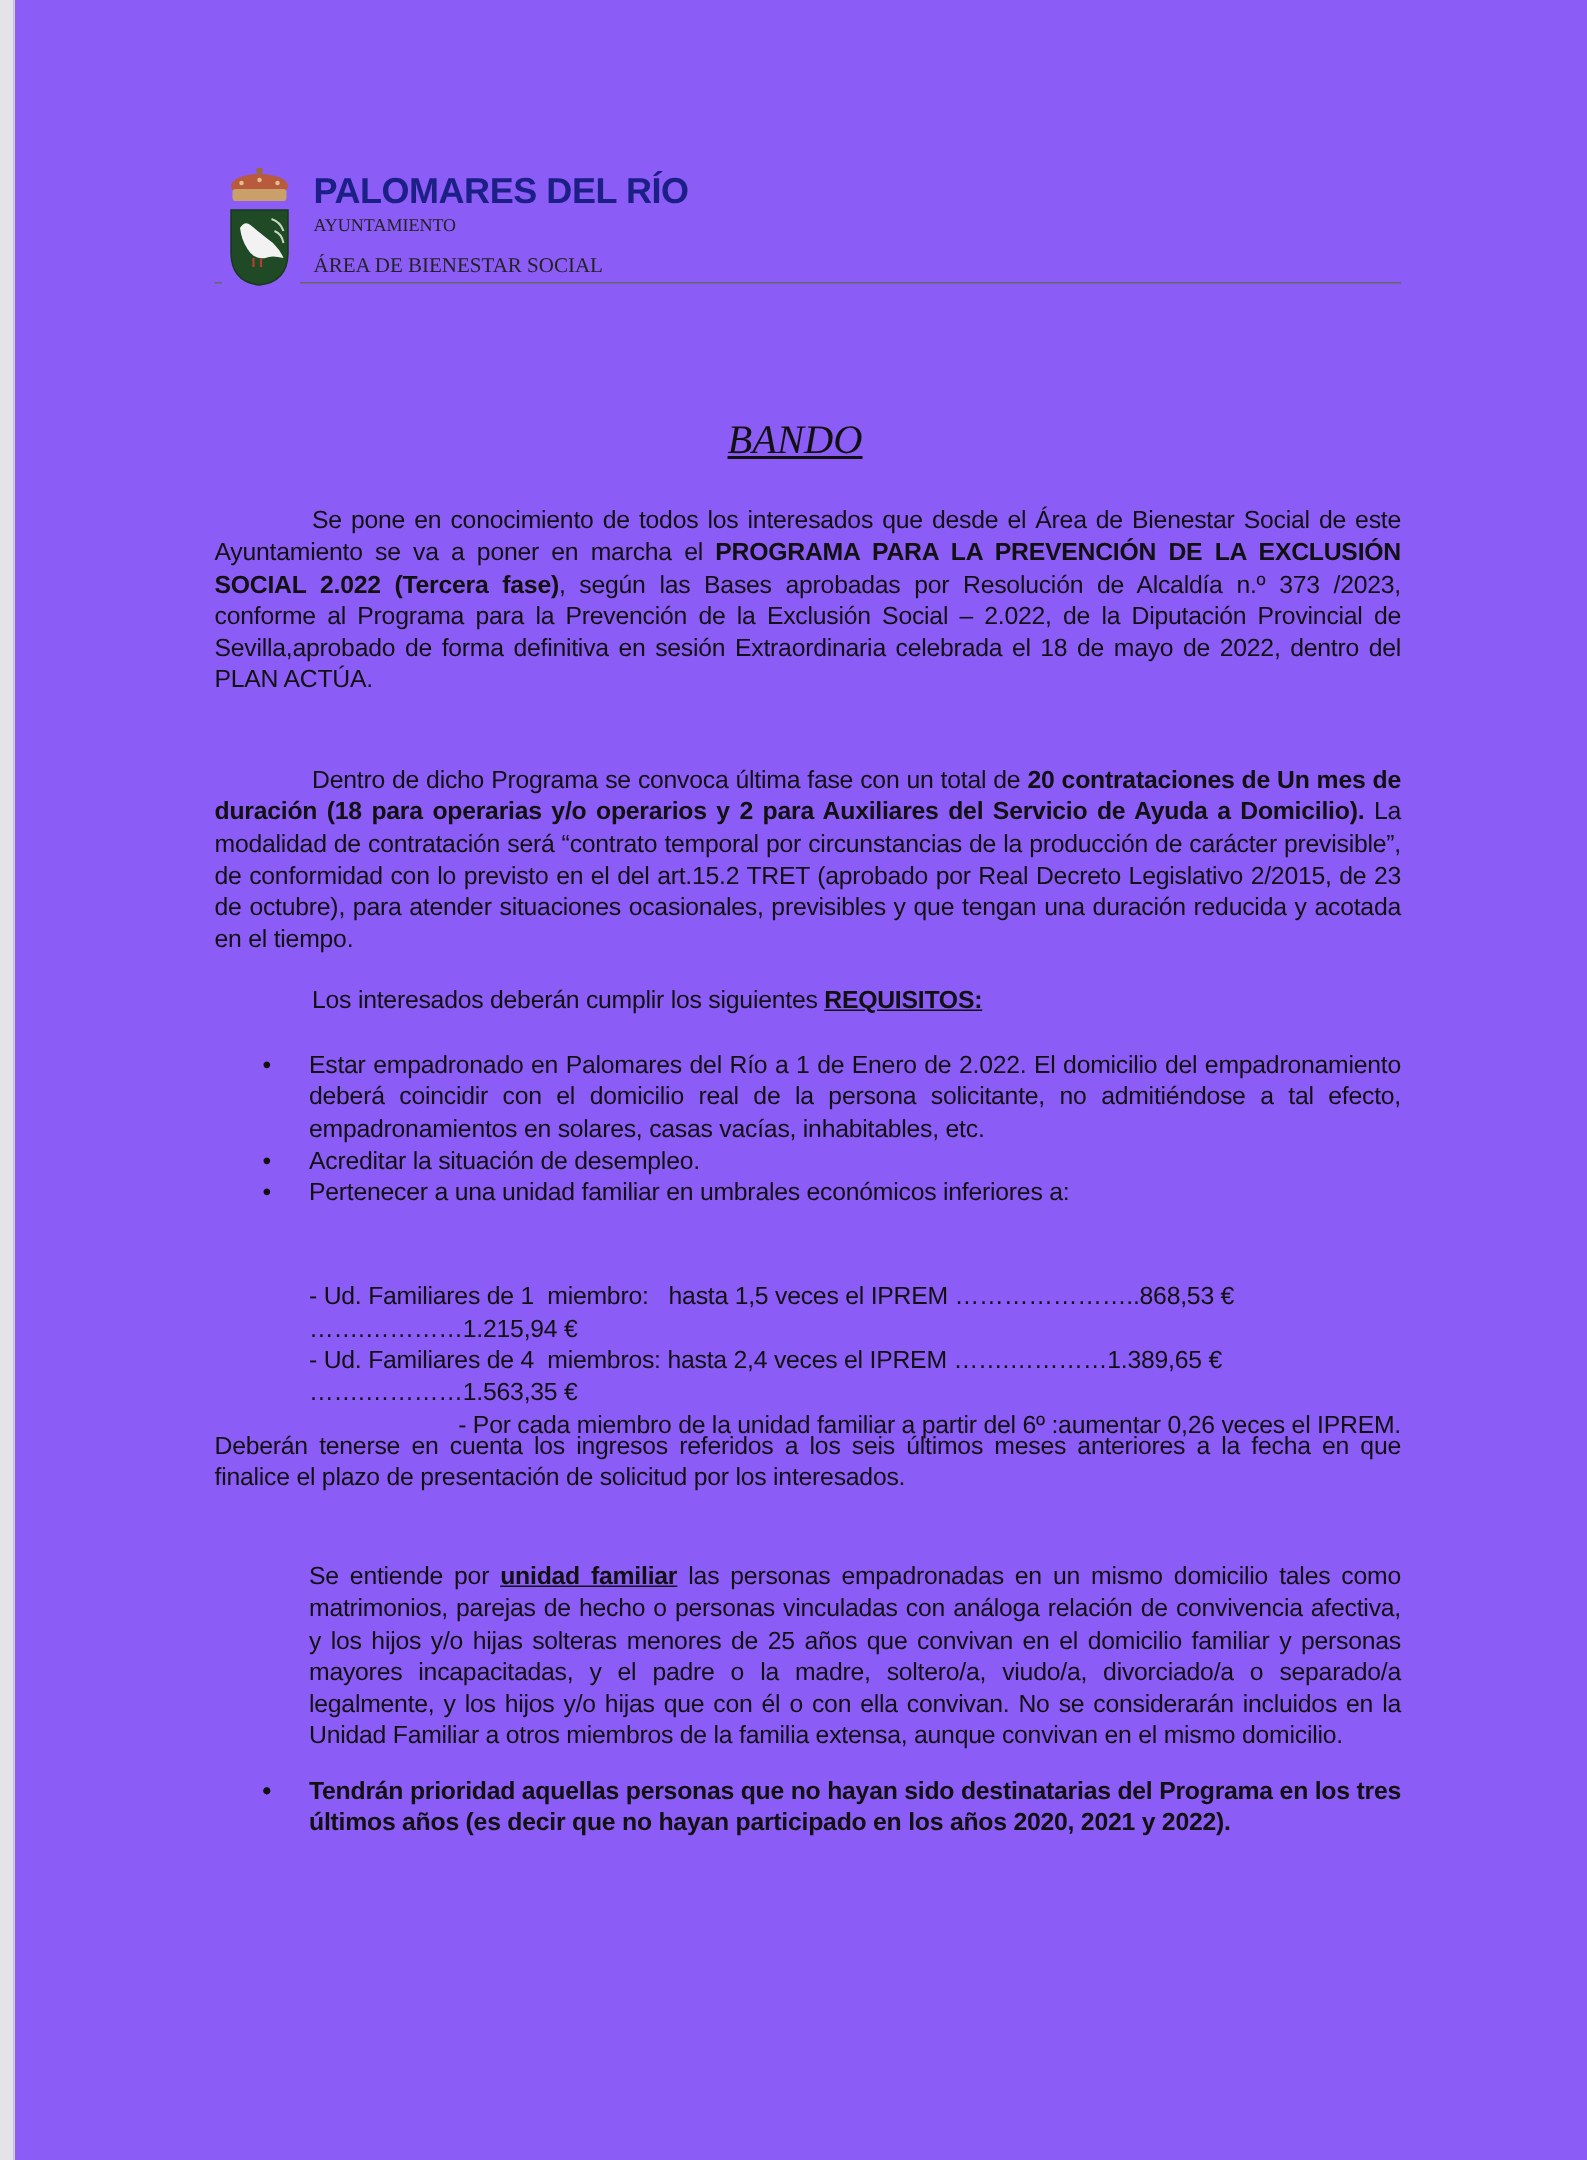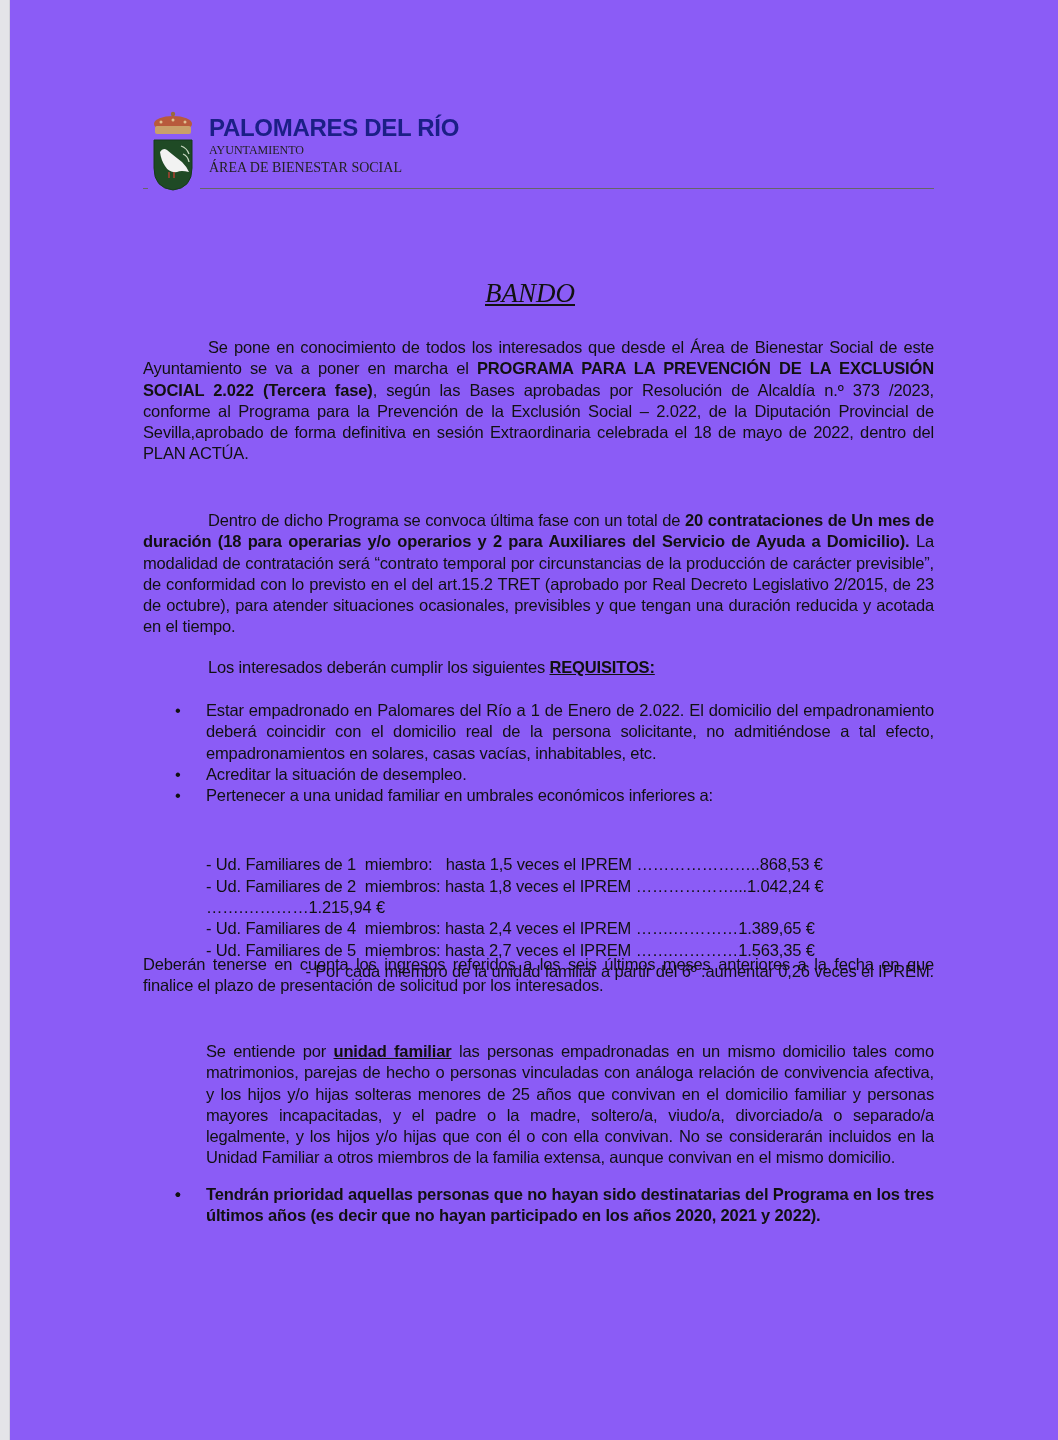--- a/index.html
+++ b/index.html
@@ -24,21 +24,21 @@
     .org-name {
       position: absolute; left: 66px; top: 4px;
       font-family: "Liberation Sans", sans-serif; font-weight: bold;
       font-size: 24px; color: #1b1f86; letter-spacing: -0.3px;
     }
     .org-sub {
       position: absolute; left: 66px; top: 33px;
       font-family: "Liberation Serif", serif; font-size: 12px; color: #222;
     }
     .org-area {
-      position: absolute; left: 66px; top: 50px;
+      position: absolute; left: 66px; top: 60px;
       font-family: "Liberation Serif", serif; font-size: 14px; color: #222;
     }
     .header-rule {
       position: absolute; left: 57px; top: 78px; width: 734px; height: 1px; background: #666;
     }
     .header-tick {
       position: absolute; left: 0; top: 78px; width: 5px; height: 1px; background: #666;
     }
     .title {
       position: absolute; left: 0; width: 1058px; top: 278px; text-align: center;
@@ -111,35 +111,29 @@
       <li><span class="bullet">•</span><span>Estar empadronado en Palomares del Río a 1 de Enero de 2.022. El domicilio del empadronamiento deberá coincidir con el domicilio real de la persona solicitante, no admitiéndose a tal efecto, empadronamientos en solares, casas vacías, inhabitables, etc.</span></li>
       <li><span class="bullet">•</span><span>Acreditar la situación de desempleo.</span></li>
       <li><span class="bullet">•</span><span>Pertenecer a una unidad familiar en  umbrales económicos inferiores a:</span>
         <div style="text-align:right;margin-top:48px;">
           <div class="thr-line">
               <span class="thr-label">- Ud. Familiares de 1  miembro:   hasta 1,5 veces el IPREM </span>
               <span class="thr-dots">…………………..</span>
               <span>868,53 €</span>
             </div>
           <div class="thr-line">
-              <span class="thr-label">- Ud. Familiares de 2  miembros: hasta 1,8 veces el IPREM </span>
-              <span class="thr-dots">………………...</span>
-              <span>1.042,24 €</span>
-            </div>
-          <div class="thr-line">
               <span class="thr-dots">…….…………</span>
               <span>1.215,94 €</span>
             </div>
           <div class="thr-line">
               <span class="thr-label">- Ud. Familiares de 4  miembros: hasta 2,4 veces el IPREM </span>
               <span class="thr-dots">…….…………</span>
               <span>1.389,65 €</span>
             </div>
           <div class="thr-line">
-              <span class="thr-label">- Ud. Familiares de 5  miembros: hasta 2,7 veces el IPREM </span>
               <span class="thr-dots">…….…………</span>
               <span>1.563,35 €</span>
             </div>
           <div>- Por cada miembro de la unidad familiar a partir del 6º :aumentar 0,26 veces el IPREM.</div>
         </div>
       </li>
     </ul>
   </div>
 
   <div class="body" style="top:954px;">

